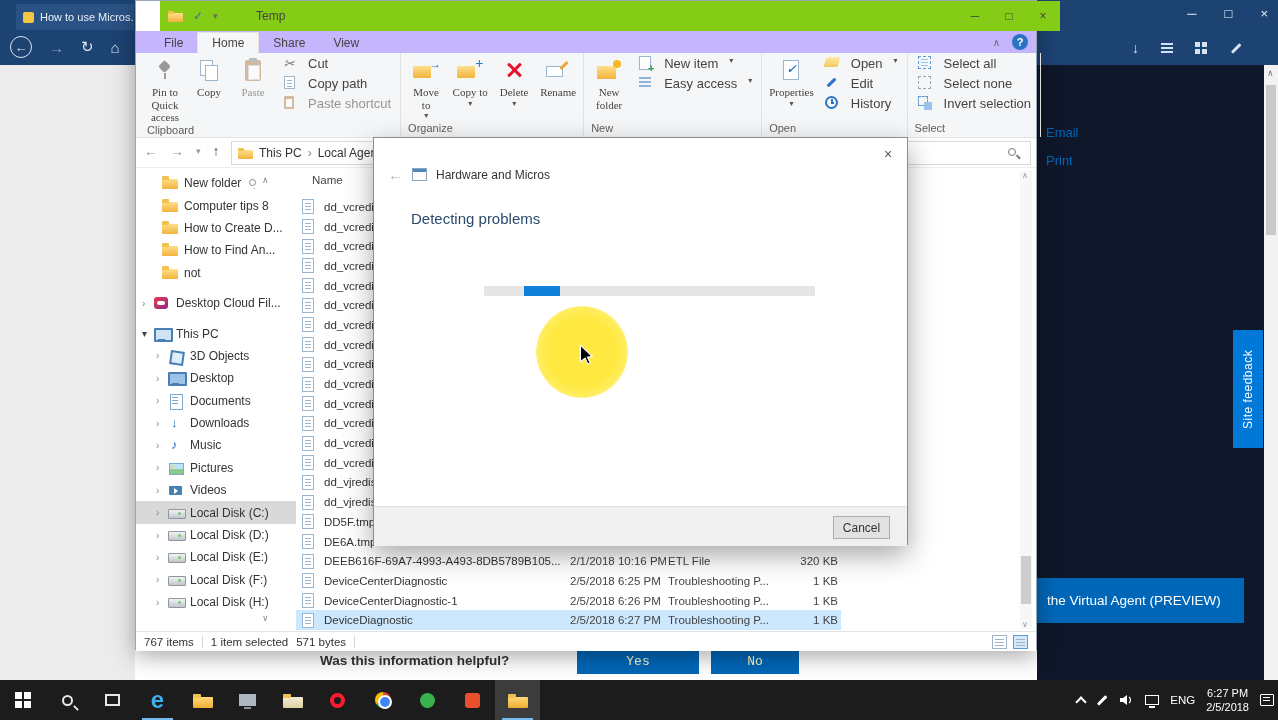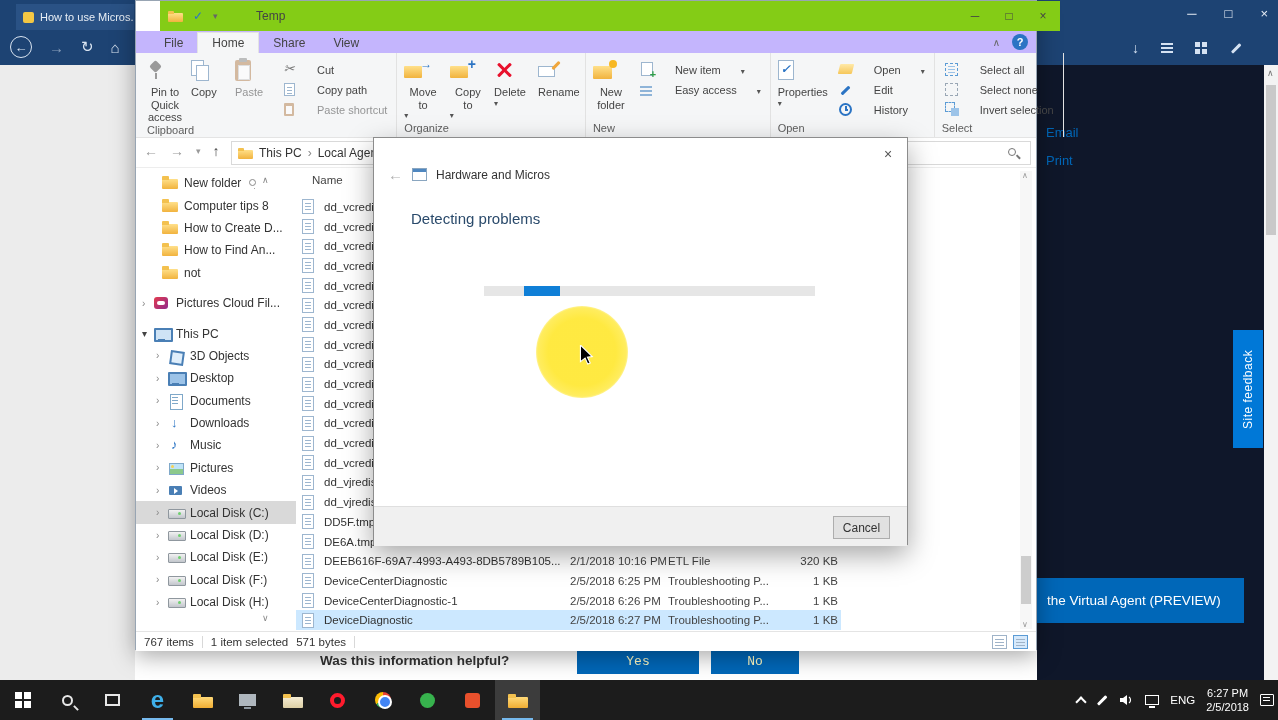--- a/index.html
+++ b/index.html
@@ -56,25 +56,25 @@
 .rtab{padding:3px 14px;font-size:12px;color:#444;cursor:pointer;}
 .rtab.sel{background:#f5f6f7;border:1px solid #e3e3e3;border-bottom:none;}
 .tab-right{right:8px;top:33px;display:flex;gap:12px;align-items:center;}
 .tab-right .g-chevup{color:#666;font-size:10px;cursor:pointer;}
 .help-circ{width:16px;height:16px;border-radius:50%;background:#2b74c4;color:#fff;display:flex;align-items:center;justify-content:center;font-size:11px;font-weight:bold;cursor:pointer;}
 
 .ribbon{left:0;top:52px;width:100%;height:85px;background:#f5f6f7;border-bottom:1px solid #e4e4e4;display:flex;align-items:stretch;padding-left:4px;}
 .rgroup{display:flex;flex-direction:column;border-right:1px solid #e2e2e2;padding:0 3px;}
 .rgrow{display:flex;flex:1;align-items:flex-start;}
 .rglabel{text-align:left;font-size:11px;color:#5d5d5d;padding:0 4px 3px;}
-.rb-big{display:flex;flex-direction:column;align-items:flex-start;padding:4px 4px 0;min-width:44px;max-width:60px;color:#444;font-size:11px;text-align:center;line-height:1.15;cursor:pointer;}
+.rb-big{display:flex;flex-direction:column;align-items:center;padding:4px 4px 0;min-width:44px;max-width:60px;color:#444;font-size:11px;text-align:center;line-height:1.15;cursor:pointer;font-family:Liberation Serif, serif;}
 .rb-big .ric{height:26px;display:flex;align-items:center;justify-content:center;margin-bottom:3px;}
 .rb-big .g-dd{font-size:8px;color:#555;}
 .rb-smallcol{display:flex;flex-direction:column;padding-top:3px;}
-.rb-small{display:flex;align-items:flex-end;gap:20px;height:20px;padding:0 6px;font-size:11px;color:#444;cursor:pointer;white-space:nowrap;}
+.rb-small{display:flex;align-items:flex-start;gap:11px;height:20px;padding:0 6px;font-size:13px;color:#444;cursor:pointer;white-space:nowrap;}
 .rb-small .ric{width:16px;display:flex;align-items:center;justify-content:center;}
 .rb-small .g-dd{font-size:8px;color:#555;}
 
 .ric i{display:block;position:relative;}
 .ic-pin{width:18px;height:20px;}
 .ic-pin::before{content:"";position:absolute;left:4px;top:2px;width:9px;height:9px;background:#9a9a9a;border-radius:2px;transform:rotate(45deg);}
 .ic-pin::after{content:"";position:absolute;left:8px;top:13px;width:2px;height:6px;background:#9a9a9a;}
 .ic-copy{width:18px;height:20px;}
 .ic-copy::before{content:"";position:absolute;left:0;top:0;width:11px;height:14px;background:#fff;border:1px solid #9db6cf;}
 .ic-copy::after{content:"";position:absolute;left:5px;top:5px;width:11px;height:14px;background:#fff;border:1px solid #9db6cf;}
@@ -521,21 +521,21 @@
 
         <div class="side-row lvl1">
           <span class="expander"></span>
           <i class="sico folder-icon"></i>
           <span>not</span>
         </div>
 
         <div class="side-row lvl0 gap can">
           <span class="expander"></span>
           <i class="sico creative-cloud-icon"></i>
-          <span>Pictures Cloud Fil...</span>
+          <span>Desktop Cloud Fil...</span>
         </div>
 
         <div class="side-row lvl0 gap expanded">
           <span class="expander"></span>
           <i class="sico this-pc-icon"></i>
           <span>This PC</span>
         </div>
 
         <div class="side-row lvl2 can">
           <span class="expander"></span>

